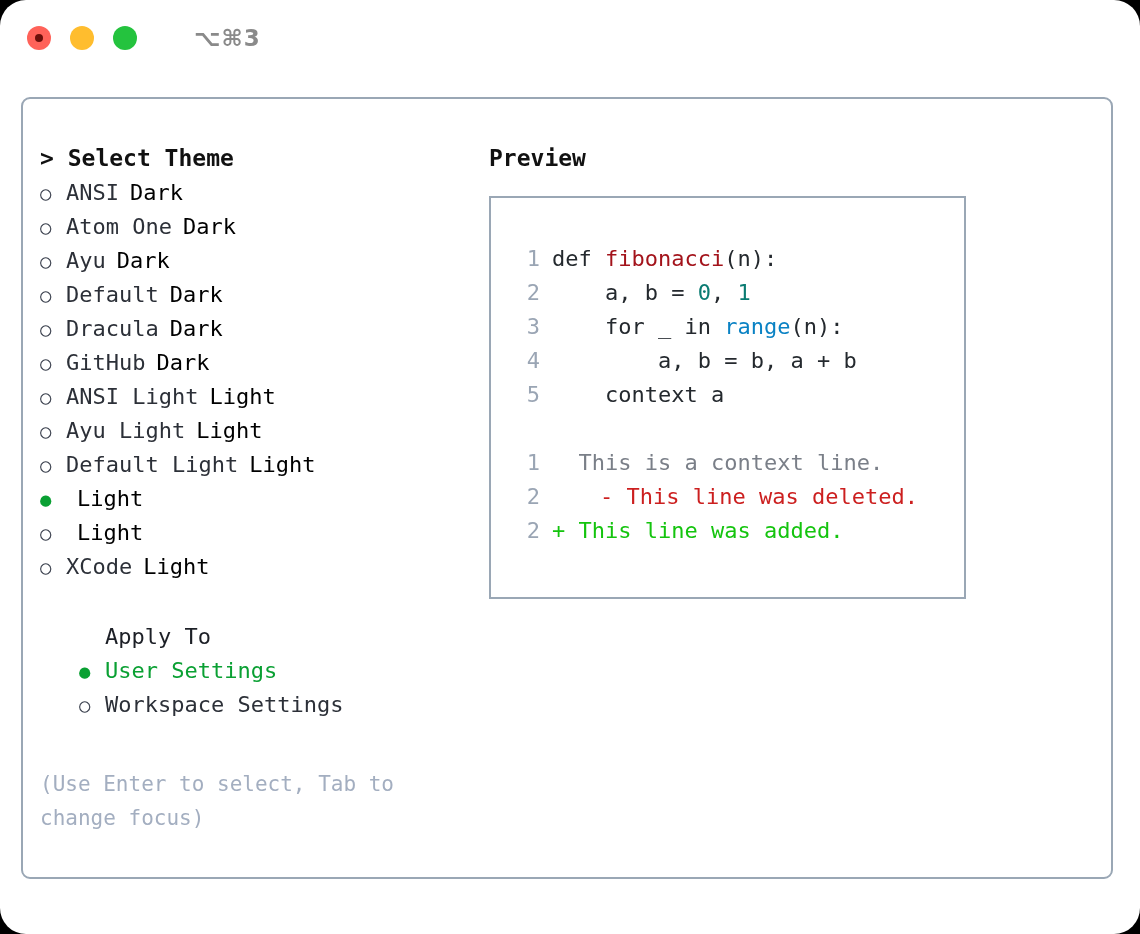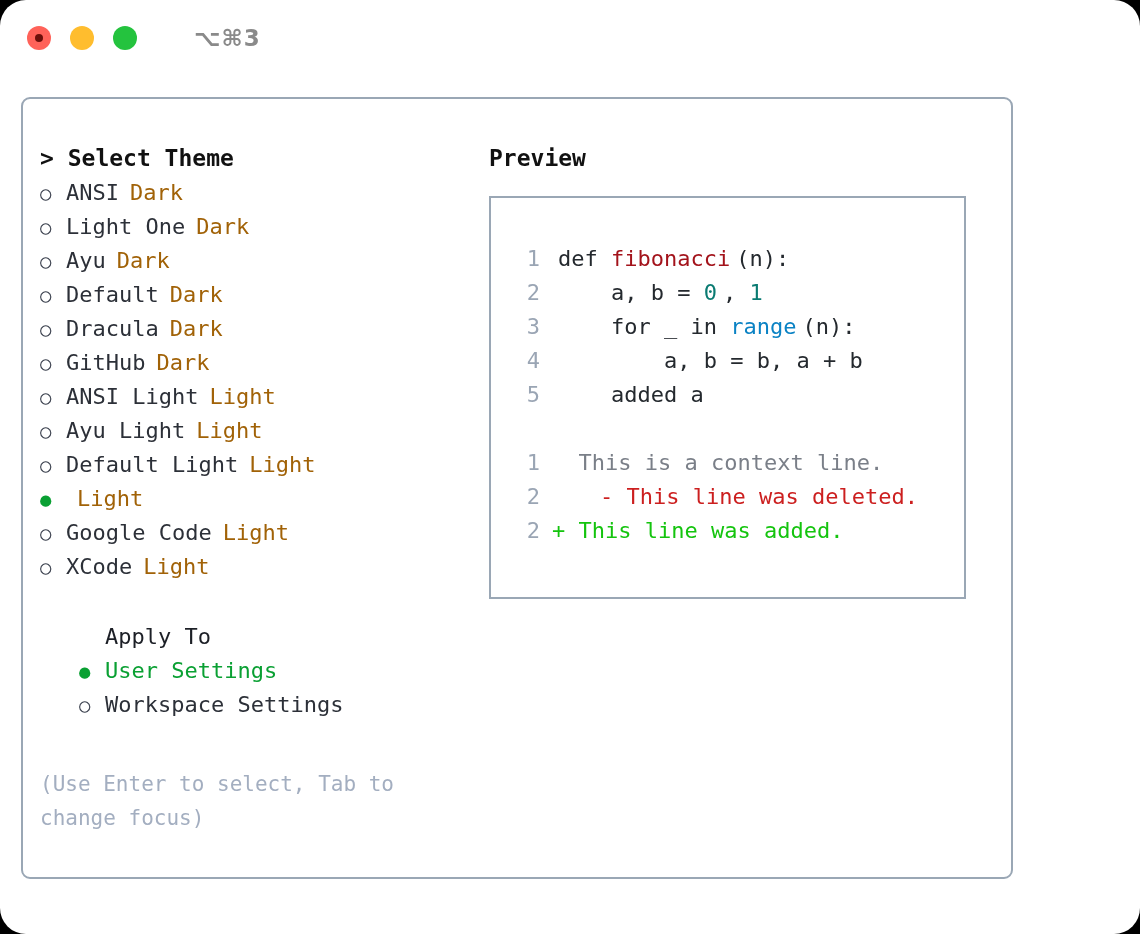--- a/index.html
+++ b/index.html
@@ -66,21 +66,21 @@
     color: #8a8a8a;
     letter-spacing: 1px;
     font-family: "DejaVu Sans", "Liberation Sans", sans-serif;
   }
 
   
   .panel {
     position: absolute;
     left: 21px;
     top: 97px;
-    width: 992px;
+    width: 1092px;
     height: 782px;
     border: 2px solid #9aa7b5;
     border-radius: 9px;
     box-sizing: border-box;
     background: #ffffff;
   }
 
   .columns {
     position: absolute;
     left: 0; top: 0;
@@ -117,21 +117,21 @@
     width: 26px;
     flex: 0 0 26px;
     font-size: 19px;
     color: #3d4350;
     line-height: 34px;
   }
   .theme-row.selected .bullet { color: #0aa033; }
   .theme-name { color: #2c3038; }
   .theme-row.selected .theme-name { color: #0aa033; }
   .theme-badge {
-    color: #a16207;
+    color: #000000;
     margin-left: 11px;
     text-align: center;
   }
 
   .apply-block { margin-top: 36px; margin-left: 39px; }
   .apply-title {
     font-size: 22px;
     color: #1c1f26;
     line-height: 34px;
     padding-left: 26px;
@@ -187,21 +187,21 @@
     line-height: 34px;
     white-space: pre;
   }
   .lineno {
     width: 28px;
     flex: 0 0 28px;
     text-align: right;
     color: #9aa5b4;
     margin-right: 12px;
   }
-  .code-text { color: #24292e; margin-left: 6px; }
+  .code-text { color: #24292e; }
   .tok-fn   { color: #a3131b; }
   .tok-num  { color: #0a7b72; }
   .tok-call { color: #0a82c4; }
 
   .diff-gap { height: 34px; }
   .diff-context { color: #7a7f88; }
   .diff-del     { color: #cc1f1f; margin-left: 48px; }
   .diff-add     { color: #14c40e; }
 </style>
 </head>
@@ -218,30 +218,30 @@
     <div class="shortcut">⌥⌘3</div>
   </div>
 
   <div class="panel">
     <div class="columns">
 
       <div class="left-col">
         <div class="section-title">&gt; Select Theme</div>
         <div class="theme-list" id="theme-list">
             <div class="theme-row"><span class="bullet">○</span><span class="theme-name">ANSI</span><span class="theme-badge">Dark</span></div>
-            <div class="theme-row"><span class="bullet">○</span><span class="theme-name">Light One</span><span class="theme-badge">Dark</span></div>
+            <div class="theme-row"><span class="bullet">○</span><span class="theme-name">Atom One</span><span class="theme-badge">Dark</span></div>
             <div class="theme-row"><span class="bullet">○</span><span class="theme-name">Ayu</span><span class="theme-badge">Dark</span></div>
             <div class="theme-row"><span class="bullet">○</span><span class="theme-name">Default</span><span class="theme-badge">Dark</span></div>
             <div class="theme-row"><span class="bullet">○</span><span class="theme-name">Dracula</span><span class="theme-badge">Dark</span></div>
             <div class="theme-row"><span class="bullet">○</span><span class="theme-name">GitHub</span><span class="theme-badge">Dark</span></div>
             <div class="theme-row"><span class="bullet">○</span><span class="theme-name">ANSI Light</span><span class="theme-badge">Light</span></div>
             <div class="theme-row"><span class="bullet">○</span><span class="theme-name">Ayu Light</span><span class="theme-badge">Light</span></div>
             <div class="theme-row"><span class="bullet">○</span><span class="theme-name">Default Light</span><span class="theme-badge">Light</span></div>
             <div class="theme-row selected"><span class="bullet">●</span><span class="theme-badge">Light</span></div>
-            <div class="theme-row"><span class="bullet">○</span><span class="theme-name">Google Code</span><span class="theme-badge">Light</span></div>
+            <div class="theme-row"><span class="bullet">○</span><span class="theme-badge">Light</span></div>
             <div class="theme-row"><span class="bullet">○</span><span class="theme-name">XCode</span><span class="theme-badge">Light</span></div>
           </div>
 
         <div class="apply-block">
           <div class="apply-title">Apply To</div>
           <div id="apply-list">
               <div class="apply-row selected"><span class="bullet">●</span><span class="apply-label">User Settings</span></div>
               <div class="apply-row"><span class="bullet">○</span><span class="apply-label">Workspace Settings</span></div>
             </div>
         </div>
@@ -250,21 +250,21 @@
       </div>
 
       <div class="right-col">
         <div class="preview-title">Preview</div>
         <div class="preview-box">
           <div id="code-lines">
               <div class="code-line"><span class="lineno">1</span><span><span class="code-text">def </span><span class="tok-fn">fibonacci</span><span class="code-text">(n):</span></span></div>
               <div class="code-line"><span class="lineno">2</span><span><span class="code-text">    a, b = </span><span class="tok-num">0</span><span class="code-text">, </span><span class="tok-num">1</span></span></div>
               <div class="code-line"><span class="lineno">3</span><span><span class="code-text">    for _ in </span><span class="tok-call">range</span><span class="code-text">(n):</span></span></div>
               <div class="code-line"><span class="lineno">4</span><span><span class="code-text">        a, b = b, a + b</span></span></div>
-              <div class="code-line"><span class="lineno">5</span><span><span class="code-text">    added a</span></span></div>
+              <div class="code-line"><span class="lineno">5</span><span><span class="code-text">    context a</span></span></div>
             </div>
           <div class="diff-gap"></div>
           <div id="diff-lines">
               <div class="code-line"><span class="lineno">1</span><span class="diff-context">  This is a context line.</span></div>
               <div class="code-line"><span class="lineno">2</span><span class="diff-del">- This line was deleted.</span></div>
               <div class="code-line"><span class="lineno">2</span><span class="diff-add">+ This line was added.</span></div>
             </div>
         </div>
       </div>
 

